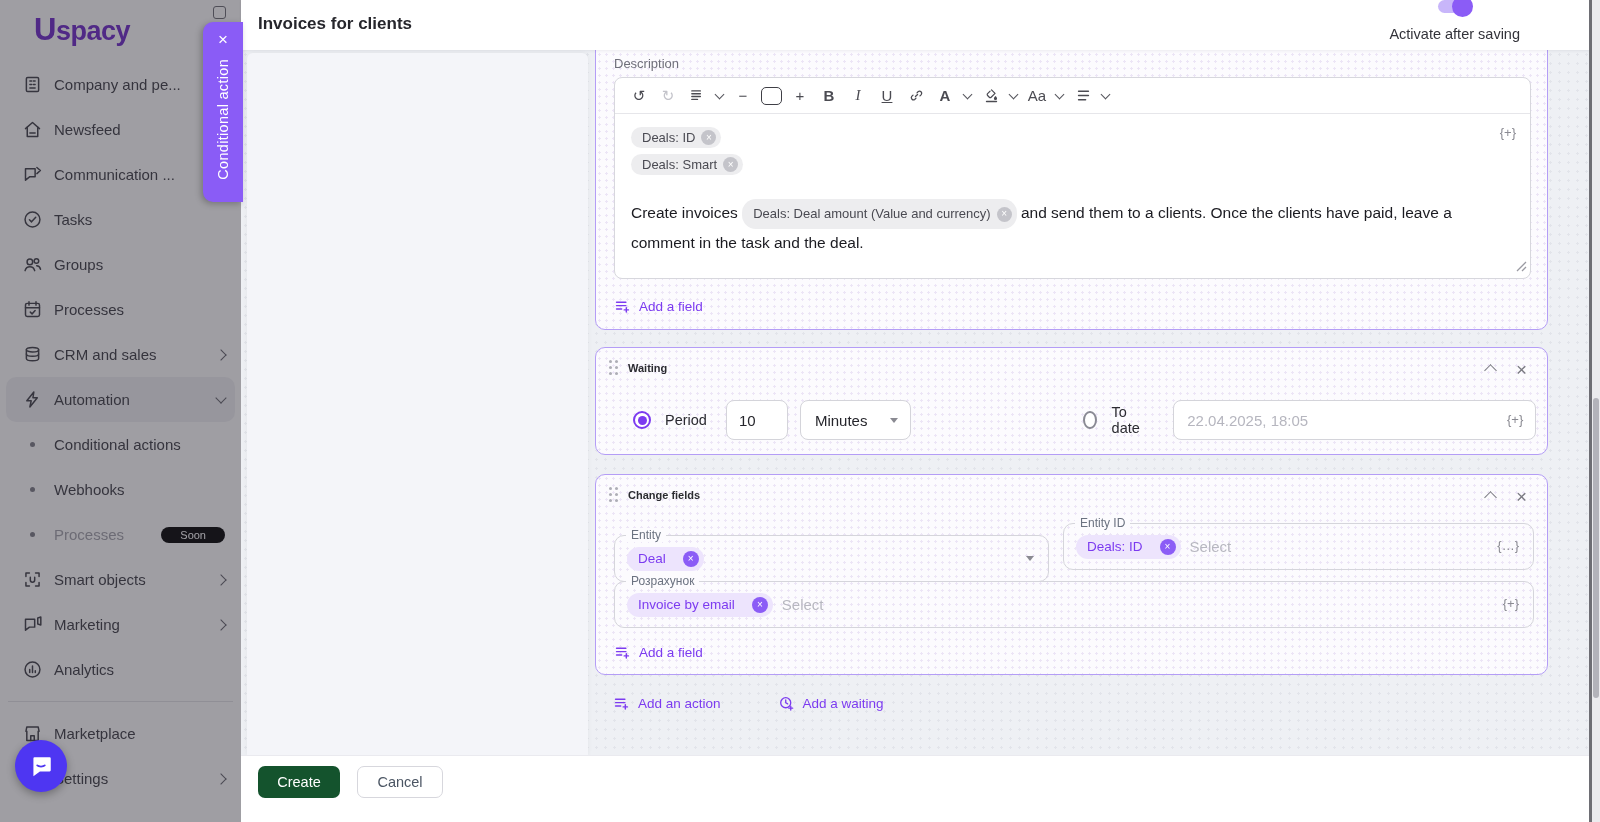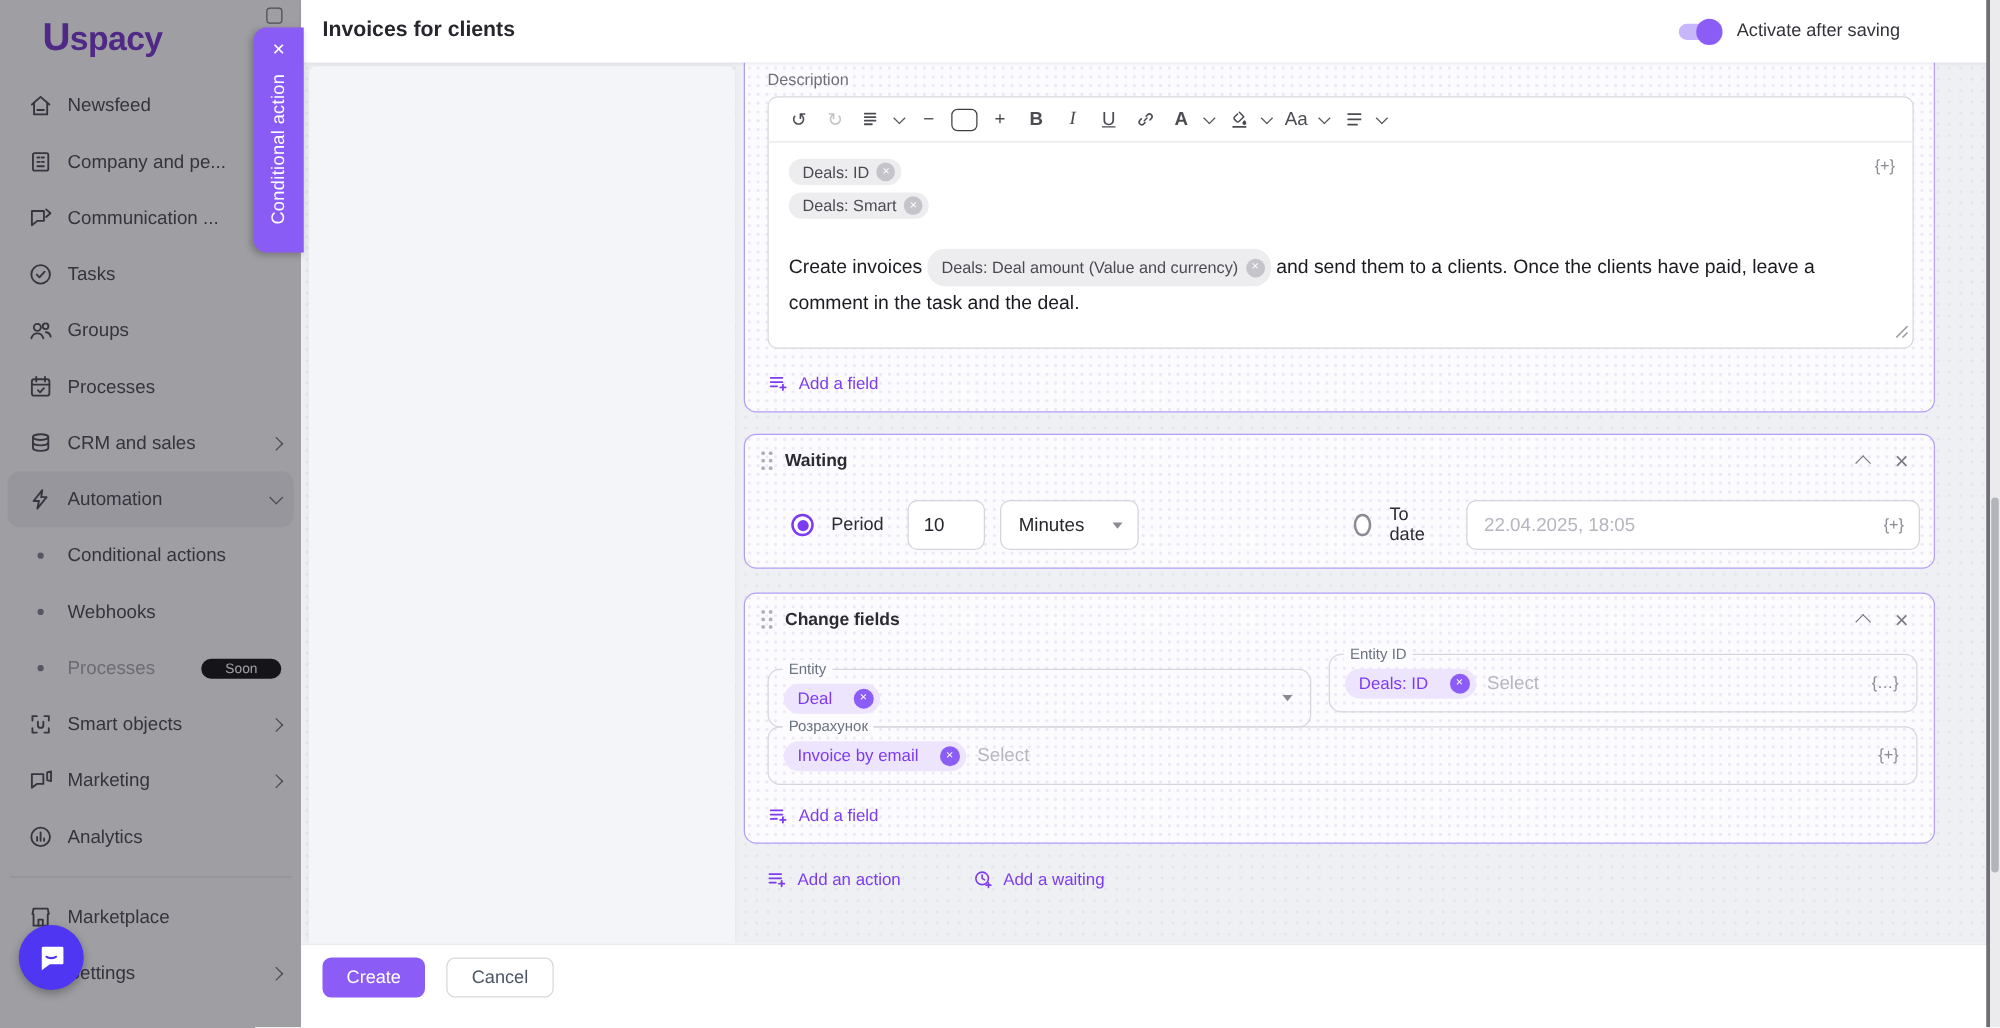--- a/index.html
+++ b/index.html
@@ -38,39 +38,39 @@
               display:flex; flex-direction:column; align-items:center; padding-top:7px; }
   #cond-tab .x { color:#fff; font-size:17px; line-height:22px; }
   #cond-tab .vtxt { writing-mode:vertical-rl; transform:rotate(180deg); color:#fff; font-size:14.5px;
                     margin-top:8px; letter-spacing:.3px; }
 
   
   #panel { position:absolute; left:241px; top:0; width:1349px; height:822px; z-index:2; background:#fff; }
   #p-header { position:absolute; left:0; top:0; right:0; height:50px; background:#fff;
               box-shadow:0 1px 3px rgba(20,20,40,.07); z-index:3; }
   #p-title { position:absolute; left:17px; top:14px; font-size:17px; font-weight:600; color:#26262c; }
-  #toggle-wrap { position:absolute; right:70px; top:0; height:50px; display:flex; align-items:center; gap:13px; }
+  #toggle-wrap { position:absolute; right:70px; top:0; height:50px; display:flex; align-items:center; gap:13px;flex-direction:column; }
   .toggle { position:relative; width:33px; height:13px; border-radius:7px; background:#c8b6fa; }
   .toggle .knob { position:absolute; right:-2px; top:-4px; width:21px; height:21px; border-radius:50%; background:#8b5cf6; }
   #toggle-label { font-size:14.5px; color:#33333a; }
 
   #p-body { position:absolute; left:0; top:50px; right:0; height:705px; overflow:hidden;
             background-color:#eef0f4;
             background-image:radial-gradient(#e2e4ea 1px, transparent 1.3px); background-size:9px 9px; }
   #left-panel { position:absolute; left:6px; top:3px; width:341px; bottom:0; background:#f4f5f9;
                 border-radius:6px 6px 0 0; box-shadow:0 0 5px rgba(0,0,0,.05); }
 
   .card { position:absolute; left:354px; width:953px; background-color:#fcfbfe;
           background-image:radial-gradient(#ece5f6 1px, transparent 1.2px); background-size:7px 7px;
           border:1px solid #b49df6; border-radius:10px; }
   .card-head { position:absolute; left:13px; top:12px; display:flex; align-items:center; gap:10px; }
   .drag { width:9px; height:15px; position:relative; }
   .drag::before { content:""; position:absolute; left:0; top:0; width:3px; height:3px; border-radius:50%;
       background:#aeaeb6; box-shadow:6px 0 0 #aeaeb6, 0 6px 0 #aeaeb6, 6px 6px 0 #aeaeb6, 0 12px 0 #aeaeb6, 6px 12px 0 #aeaeb6; }
-  .card-title { font-size:14px; font-weight:700; color:#2b2b31; }
+  .card-title { font-size:11px; font-weight:700; color:#2b2b31; }
   .head-ctrl { position:absolute; top:13px; display:flex; align-items:center; }
   .chev-up { width:9px; height:9px; border-right:1.8px solid #7a7a82; border-bottom:1.8px solid #7a7a82;
              transform:rotate(-135deg); margin-top:5px; }
   .xclose { font-size:19px; color:#7a7a82; line-height:18px; }
 
   
   #card-desc { top:-14px; height:294px; }
   #desc-label { position:absolute; left:18px; top:19px; font-size:13px; color:#6f6f7a; }
   #editor { position:absolute; left:18px; top:40px; width:917px; height:202px; background:#fff;
             border:1px solid #d7d7dd; border-radius:8px; }
@@ -125,21 +125,21 @@
   .sel-ph { font-size:15px; color:#b7b7c0; }
   .fs-right { position:absolute; right:14px; top:14px; }
   #fs-entity { left:18px; top:60px; width:435px; }
   #fs-entityid { left:467px; top:48px; width:471px; }
   #fs-calc { left:18px; top:106px; width:920px; }
   #change-addfield { position:absolute; left:18px; bottom:13px; }
 
   
   #actions-row { position:absolute; left:372px; top:645px; display:flex; gap:57px; }
   #p-footer { position:absolute; left:0; bottom:0; right:0; height:67px; background:#fff; border-top:1px solid #eaeaef; z-index:3; }
-  #create-btn { position:absolute; left:17px; top:10px; width:82px; height:32px; background:#8b5cf6; color:#fff;
+  #create-btn { position:absolute; left:17px; top:10px; width:82px; height:32px; background:#14532d; color:#fff;
                 border:none; border-radius:7px; font-size:14.5px; font-family:"Liberation Sans", sans-serif; }
   #cancel-btn { position:absolute; left:116px; top:10px; width:86px; height:32px; background:#fff; color:#4b5563;
                 border:1px solid #d7d7dd; border-radius:7px; font-size:14.5px; font-family:"Liberation Sans", sans-serif; }
 
   
   #win-edge { position:absolute; left:1589px; top:0; width:3px; height:822px; background:#6e6e74; z-index:4; }
   #sb-track { position:absolute; left:1592px; top:0; width:8px; height:822px; background:#ebebee; z-index:4; }
   #sb-thumb { position:absolute; left:1593px; top:398px; width:6px; height:300px; background:#b3b3ba; border-radius:3px; z-index:5; }
 
   #arrow-layer { position:absolute; inset:0; z-index:40; pointer-events:none; }
@@ -150,36 +150,36 @@
 <div id="stage">
 
   <div id="sidebar">
     <div class="logo"><span class="u">U</span><span>spacy</span></div>
     <div class="collapse-ic"></div>
 
     <div class="side-list">
       <div class="srow">
         <span class="sicon">
             <svg viewBox="0 0 24 24" fill="none" stroke="#3e3e46" stroke-width="1.7" stroke-linecap="round" stroke-linejoin="round">
+              <rect x="5" y="4" width="14" height="16" rx="1.5"></rect>
+              <path d="M9 8h2M13 8h2M9 12h2M13 12h2M9 16h6"></path>
+            </svg>
+          </span>
+        <span class="slabel">Company and pe...</span>
+        <span class="chev-r"></span>
+      </div>
+      <div class="srow">
+        <span class="sicon">
+            <svg viewBox="0 0 24 24" fill="none" stroke="#3e3e46" stroke-width="1.7" stroke-linecap="round" stroke-linejoin="round">
               <path d="M4 11l8-7 8 7"></path>
               <path d="M6 9.5V20h12V9.5"></path>
               <path d="M9 16h6"></path>
             </svg>
           </span>
         <span class="slabel">Newsfeed</span>
-      </div>
-      <div class="srow">
-        <span class="sicon">
-            <svg viewBox="0 0 24 24" fill="none" stroke="#3e3e46" stroke-width="1.7" stroke-linecap="round" stroke-linejoin="round">
-              <rect x="5" y="4" width="14" height="16" rx="1.5"></rect>
-              <path d="M9 8h2M13 8h2M9 12h2M13 12h2M9 16h6"></path>
-            </svg>
-          </span>
-        <span class="slabel">Company and pe...</span>
-        <span class="chev-r"></span>
       </div>
       <div class="srow">
         <span class="sicon">
             <svg viewBox="0 0 24 24" fill="none" stroke="#3e3e46" stroke-width="1.7" stroke-linecap="round" stroke-linejoin="round">
               <path d="M4 5.5h11v9H9l-5 4z"></path>
               <path d="M17 4l4 3.5L17 11"></path>
             </svg>
           </span>
         <span class="slabel">Communication ...</span>
         <span class="chev-r"></span>

